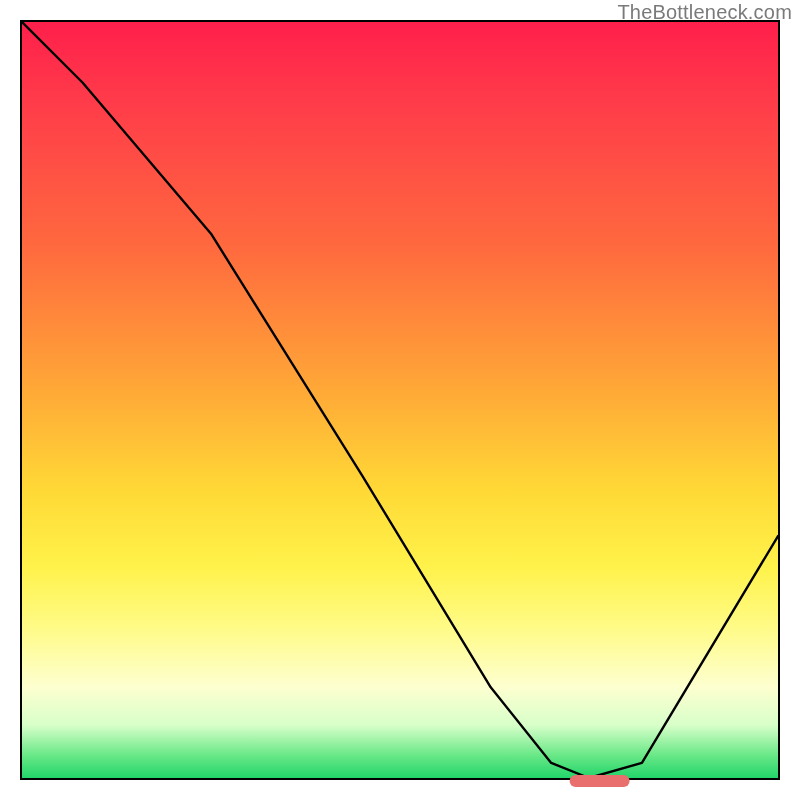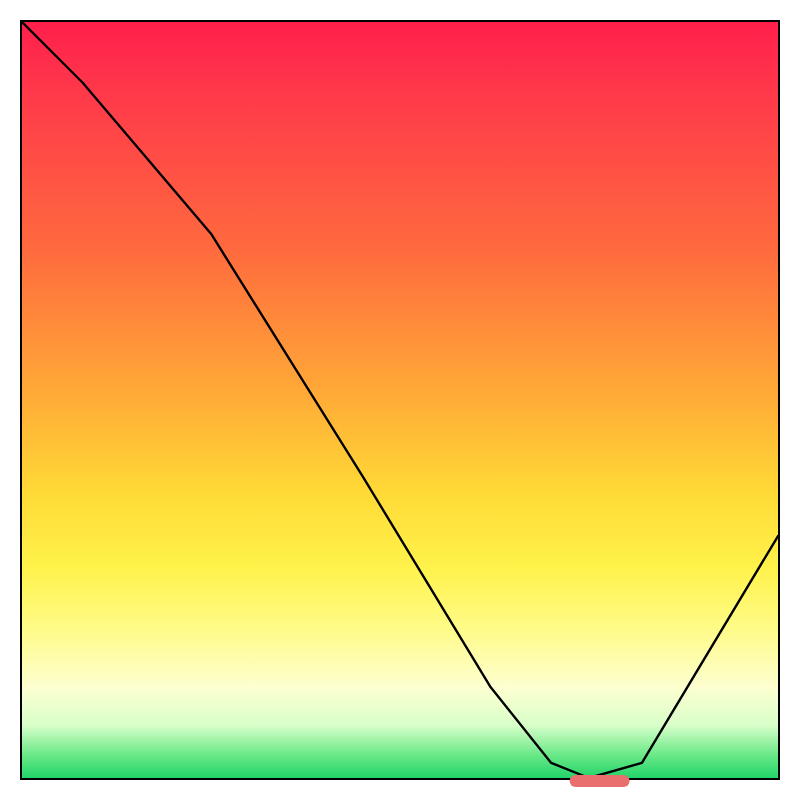--- a/index.html
+++ b/index.html
@@ -75,20 +75,21 @@
     font-size: 20px;
     letter-spacing: 0.2px;
     user-select: none;
   }
 </style>
 </head>
 <body>
 
 <div class="stage">
 
+  <div class="watermark">TheBottleneck.com</div>
 
   <div class="plot">
     <div class="plot-inner">
 
       <svg class="curve" viewBox="0 0 760 760" preserveAspectRatio="none">
         <path id="curve-path" d="M0.0 0.0 L60.8 60.8 L190.0 212.8 L342.0 456.0 L471.2 668.8 L532.0 744.8 L570.0 760.0 L623.2 744.8 L760.0 516.8"></path>
       </svg>
 
       <div id="marker" class="marker" style="left: 577.6px; top: 759px; width: 60.8px; background: rgb(233, 111, 111);"></div>
 

